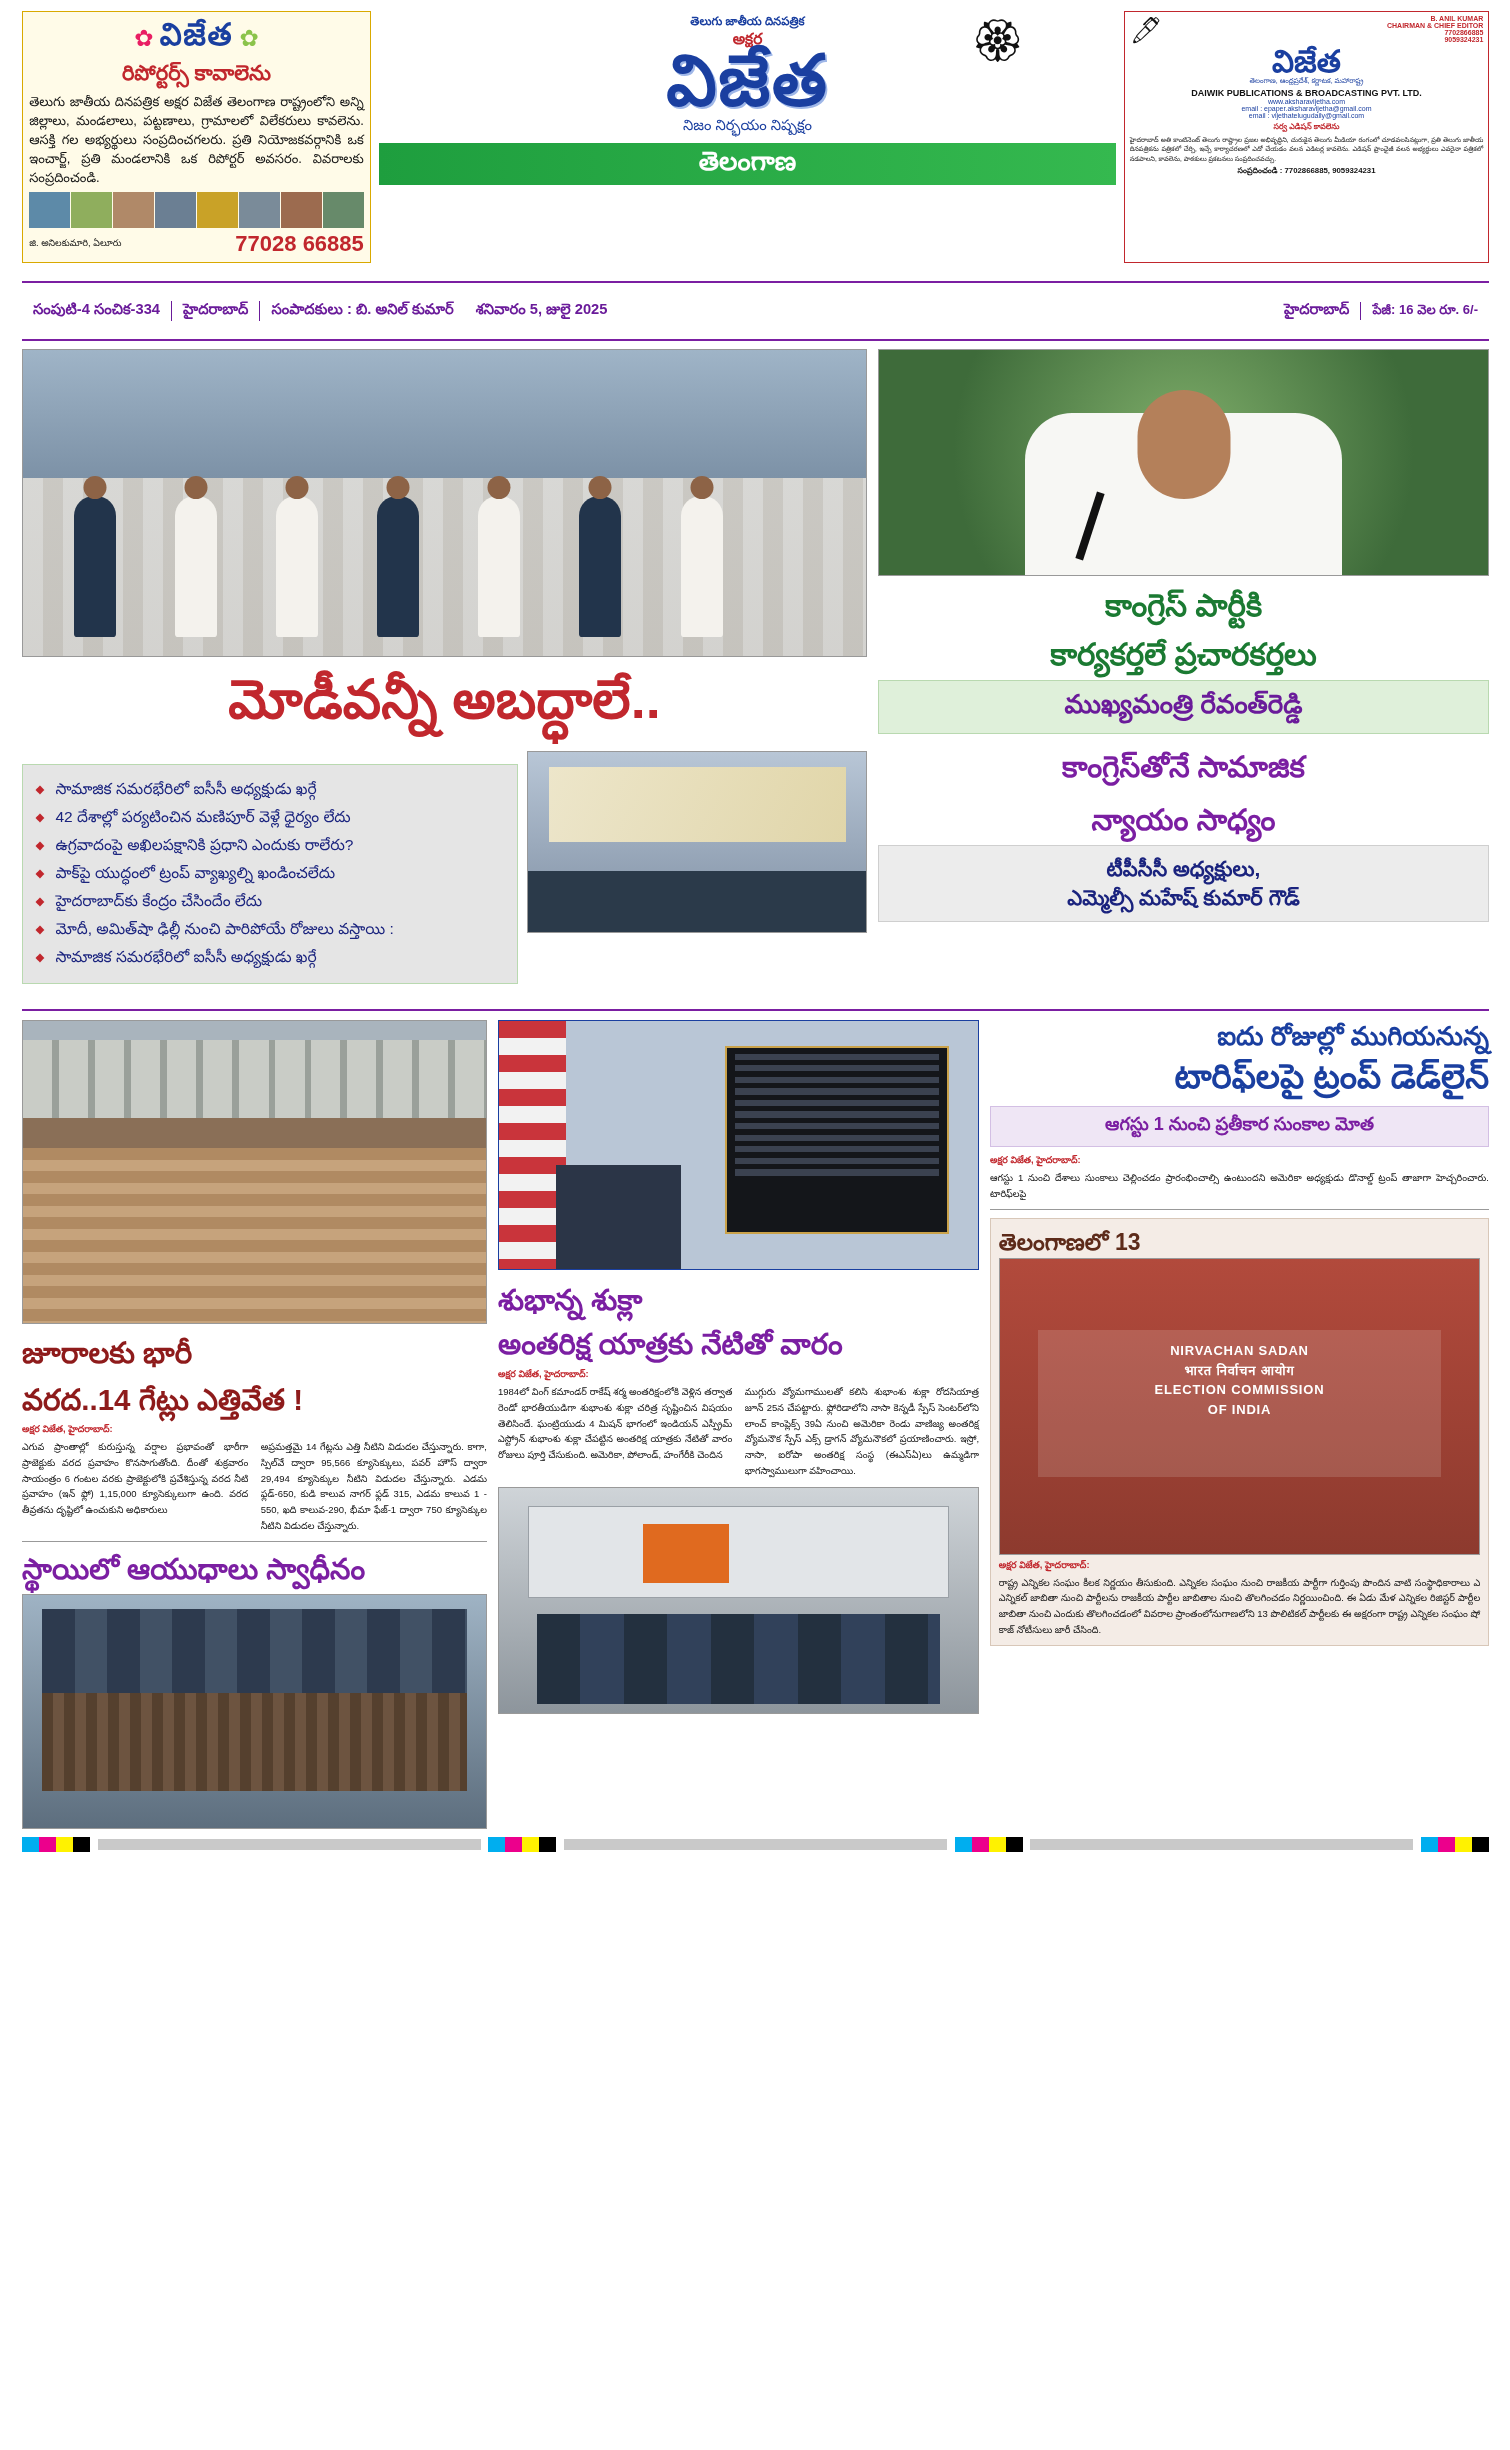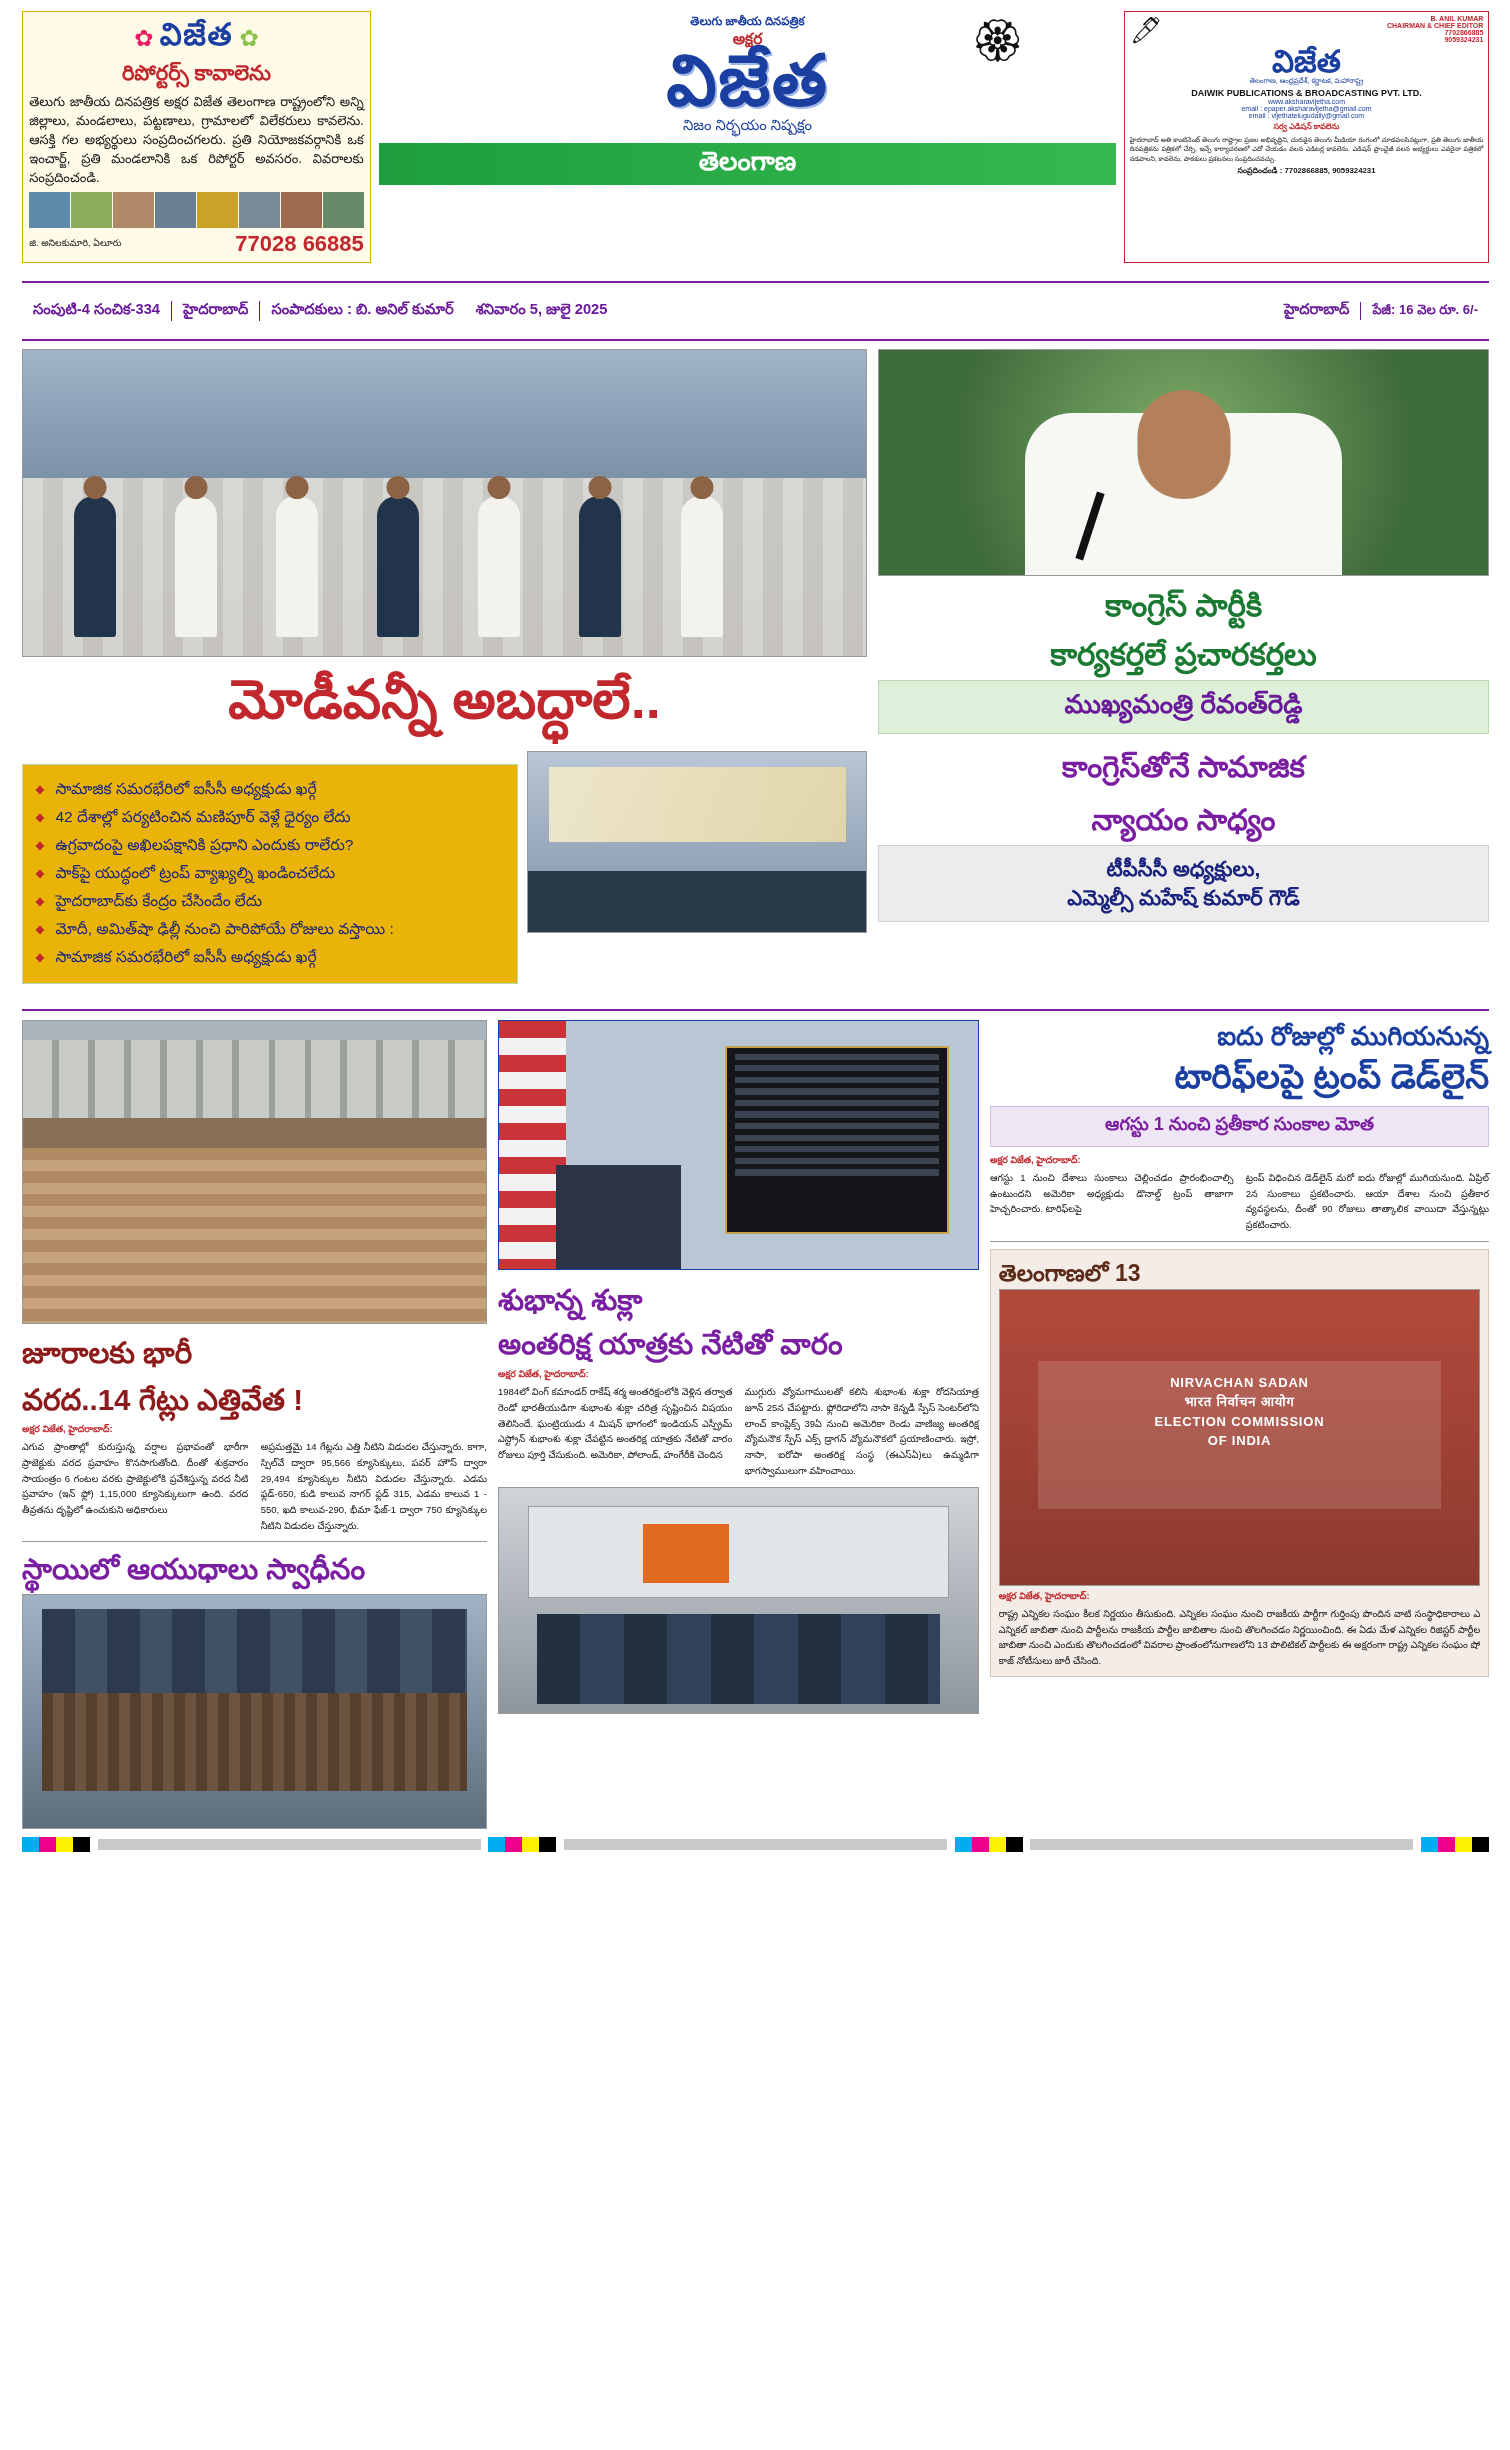--- a/index.html
+++ b/index.html
@@ -58,21 +58,21 @@
   .lead-left{width:845px;}
   .lead-photo{height:306px;border:0.8px solid #999;
     background:linear-gradient(180deg,#9fb4c7 0%,#7e93a8 40%,#5c6e80 100%);position:relative;}
   .lead-photo .crowd{position:absolute;left:0;right:0;bottom:0;height:58%;
     background:repeating-linear-gradient(90deg,#e8e4dd 0 20px,#d8d2c8 20px 40px);opacity:.85;}
   .lead-photo .fig{position:absolute;bottom:6%;width:42px;height:46%;background:#f4f2ed;border-radius:20px 20px 3.1px 3.1px;}
   .lead-photo .fig.dark{background:#22344b;}
   .lead-photo .fig .head{position:absolute;top:-20px;left:50%;transform:translateX(-50%);
      width:23px;height:23px;border-radius:50%;background:#8d6346;}
   .headline-main{color:#c1272d;font-size:54px;font-weight:bold;text-align:center;margin:11px 0 7.8px;}
-  .bullets{background:#eab308;border:0.8px solid #b9d9b0;padding:7.8px 12.4px;}
+  .bullets{background:#e5e5e5;border:0.8px solid #b9d9b0;padding:7.8px 12.4px;}
   .bullets li{list-style:none;color:#1a237e;font-size:15.5px;margin:7px 0;padding-left:20px;position:relative;}
   .bullets li:before{content:"\25C6";position:absolute;left:0;color:#c1272d;font-size:11.6px;top:2.3px;}
   .lead-left-bottom{display:flex;gap:9.3px;margin-top:7.8px;}
   .bullets-wrap{width:496px;}
   .meet-photo{flex:1;height:180px;border:0.8px solid #999;
     background:linear-gradient(180deg,#b8c6d6,#7f8fa3);position:relative;}
   .meet-photo .banner{position:absolute;top:8%;left:6%;right:6%;height:42%;
     background:linear-gradient(90deg,#f2e9c9,#e6d9a8);opacity:.92;}
   .meet-photo .table{position:absolute;bottom:0;left:0;right:0;height:34%;background:#2b3a4a;}
 
@@ -355,23 +355,20 @@
 
       <div class="col-c">
         <div class="hl-blue">ఐదు రోజుల్లో ముగియనున్న</div>
         <div class="hl-blue big">టారిఫ్‌లపై ట్రంప్ డెడ్‌లైన్</div>
         <div class="band-lav">ఆగస్టు 1 నుంచి ప్రతీకార సుంకాల మోత</div>
         <div class="byline">అక్షర విజేత, హైదరాబాద్:</div>
         <div class="body2">
           <div class="c">
               <p>ఆగస్టు 1 నుంచి దేశాలు సుంకాలు చెల్లించడం ప్రారంభించాల్సి ఉంటుందని అమెరికా అధ్యక్షుడు డొనాల్డ్ ట్రంప్ తాజాగా హెచ్చరించారు. టారిఫ్‌లపై</p>
             </div>
-          <div class="c">
-              <p>ట్రంప్ విధించిన డెడ్‌లైన్ మరో ఐదు రోజుల్లో ముగియనుంది. ఏప్రిల్ 2న సుంకాలు ప్రకటించారు. ఆయా దేశాల నుంచి ప్రతీకార వ్యవస్థలను, దీంతో 90 రోజులు తాత్కాలిక వాయిదా వేస్తున్నట్లు ప్రకటించారు.</p>
-            </div>
         </div>
 
         <hr class="hr-thin">
 
         <div class="ec-panel">
           <div class="hl-dark">తెలంగాణలో 13</div>
           <div class="ec-photo ph-box">
             <div class="plate"></div>
             <div class="txt" style="white-space:pre-line;">NIRVACHAN SADAN
 भारत निर्वाचन आयोग

